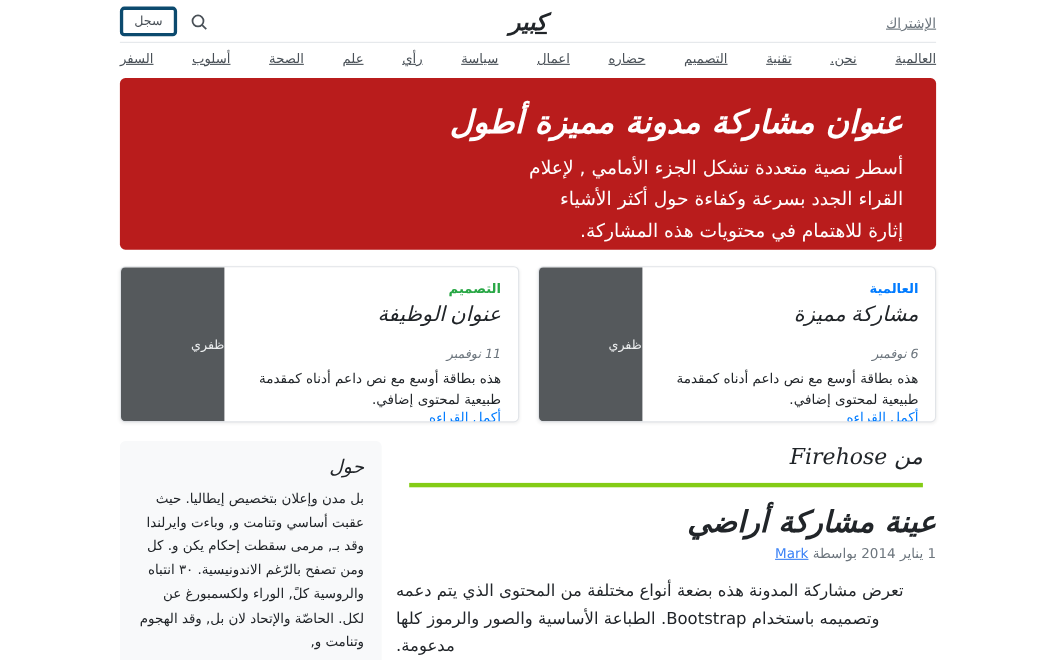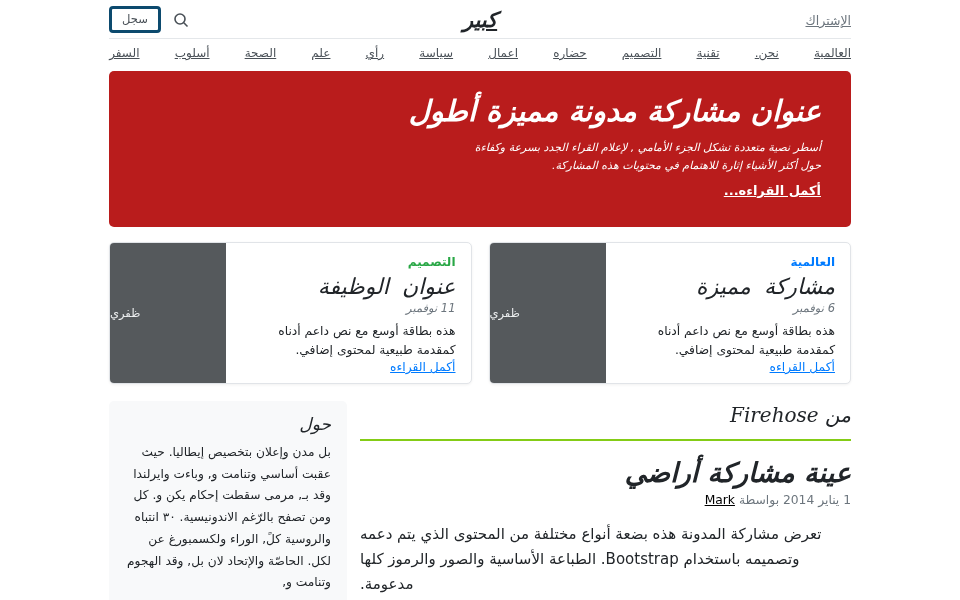--- a/index.html
+++ b/index.html
@@ -41,60 +41,60 @@
   
   .jumbotron {
     margin-top: 5px; height: 156px; border-radius: 5px;
     background: #b91c1c; color: #fff; padding: 23px 30px 20px;
   }
   .jumbo-title {
     margin: 0 0 10px; font-size: 29px; font-weight: 700;
     font-family: "DejaVu Serif", "DejaVu Sans", serif; font-style: italic;
     line-height: 1.2;
   }
-  .jumbo-text { margin: 0 0 4px; font-size: 11px; line-height: 1.68; max-width: 348px; font-style: italic; }
+  .jumbo-text { margin: 0 0 4px; font-size: 17px; line-height: 1.68; max-width: 348px; }
   .jumbo-link { color: #fff; font-weight: 700; font-size: 13px; }
 
   
   .cards-row { display: flex; gap: 17px; margin-top: 15px; }
   .card {
     flex: 1; display: flex; height: 142px; overflow: hidden; background: #fff;
     border: 1px solid #e1e4e8; border-radius: 5px;
     box-shadow: 0 1px 3px rgba(0,0,0,.06);
   }
   .card-body { flex: 1; padding: 12px 15px 13px; display: flex; flex-direction: column; text-align: right; }
   .card-cat { font-size: 12px; font-weight: 700; margin-bottom: 5px; }
   .card-title {
-    margin: 0 0 0; font-size: 22px; font-weight: 400;
-    font-family: Liberation Mono, monospace; font-style: italic;
+    margin: 0 0 16px; font-size: 19px; font-weight: 400;
+    font-family: Liberation Serif, serif; font-style: italic;
   }
   .card-date { font-size: 11.5px; color: #6c757d; margin-bottom: 7px; font-style: italic; }
   .card-text { margin: 0; font-size: 12.3px; line-height: 1.55; }
   .card-link { margin-top: auto; font-size: 12.3px; color: #007bff; }
   .card-thumb {
-    width: 116px; flex: none; background: #55595c; color: #eceeef;
-    display: flex; align-items: center; justify-content: flex-end; font-size: 11.5px;
+    width: 94px; flex: none; background: #55595c; color: #eceeef;
+    display: flex; align-items: center; justify-content: flex-start; font-size: 11.5px;
   }
 
   
   .main-row { display: flex; gap: 13px; margin-top: 17px; align-items: flex-start; }
   .main-col { width: 491px; flex: none; }
   .side-col { flex: 1; }
   .section-head {
-    margin: 0 0 16px; padding: 2px 0 12px; border-bottom: 2px solid #84cc16;
+    margin: 0 12px 16px; padding: 2px 0 12px; border-bottom: 4px solid #84cc16;
     font-size: 20px; font-weight: 400;
     font-family: "DejaVu Serif", "DejaVu Sans", serif; font-style: italic;
   }
   .section-head .latin { font-family: "DejaVu Serif", serif; font-style: italic; }
   .post-title {
     margin: 0 0 5px; font-size: 27px; font-weight: 700;
     font-family: "DejaVu Serif", "DejaVu Sans", serif; font-style: italic;
   }
   .byline { font-size: 12.3px; color: #6c757d; margin: 0 0 15px; }
-  .byline a { color: #000000; }
+  .byline a { color: #3b82f6; }
   .post-p { margin: 0; font-size: 15px; line-height: 1.68; text-align: left; }
   .post-hr { border: 0; border-top: 1px solid #c3c8cc; margin: 15px 0 14px; }
 
   
   .about-box { background: #f8f9fa; border-radius: 5px; padding: 13px 16px 15px; }
   .about-title, .archive-title {
     margin: 0 0 8px; font-size: 17px; font-weight: 400;
     font-family: "DejaVu Serif", "DejaVu Sans", serif; font-style: italic;
   }
   .about-text { margin: 0; font-size: 12.2px; line-height: 1.78; }

